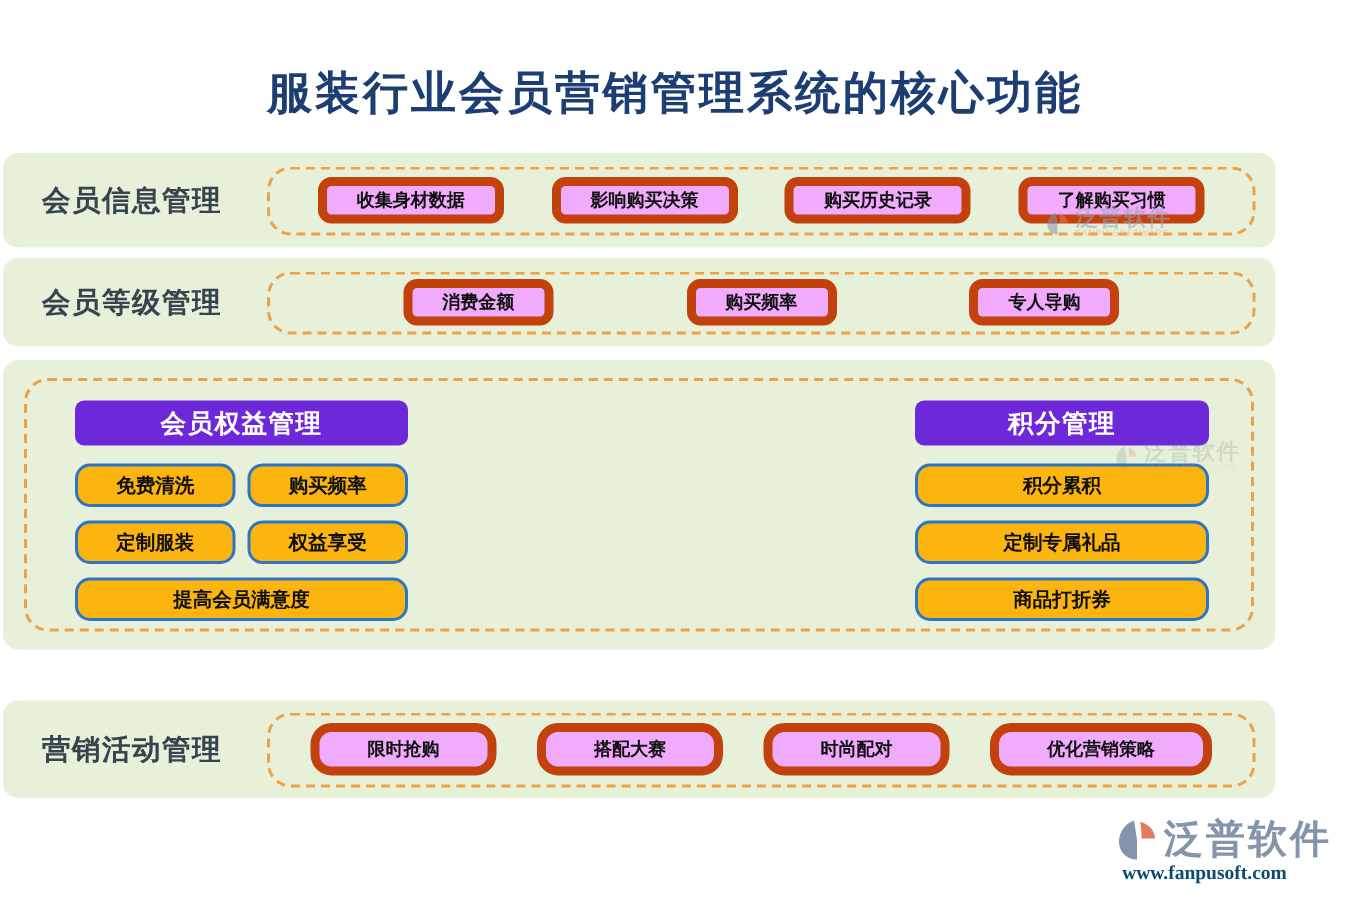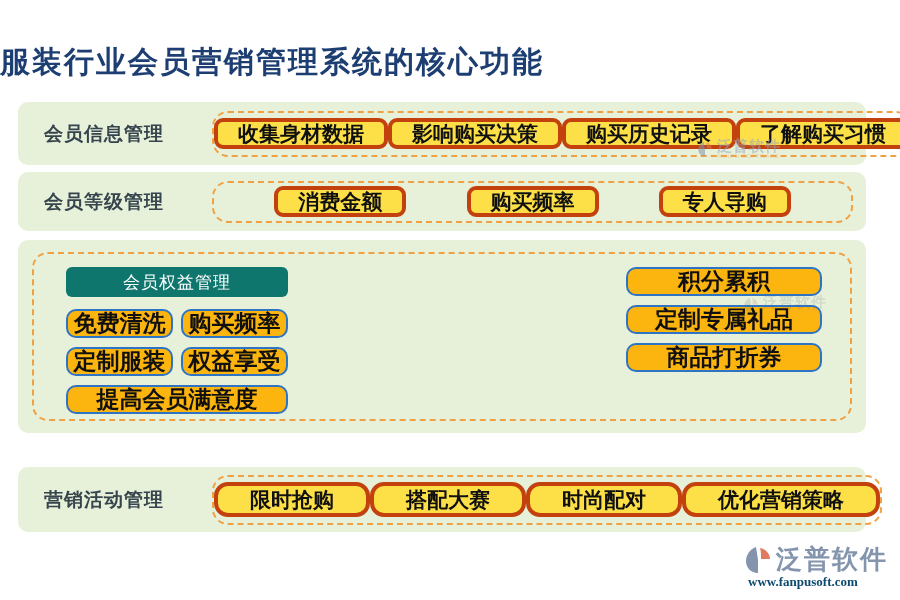--- a/index.html
+++ b/index.html
@@ -1,63 +1,63 @@
 <!DOCTYPE html>
 <html><head>
 <meta charset="utf-8">
 <style>
   html,body{margin:0;padding:0;}
   body{
     width:900px;height:600px;position:relative;background:#ffffff;
     font-family:"Liberation Sans", sans-serif;overflow:hidden;
   }
   .title{
-    position:absolute;top:42px;left:0;right:0;margin:0;
+    position:absolute;top:42px;left:0;right:0;margin:0;text-align:center;
     font-family:"Liberation Serif", serif;font-weight:bold;font-size:30px;
     color:#1d3e72;letter-spacing:2px;
   }
   .band{
-    position:absolute;left:18px;width:848px;background:#e7f1da;
-    border-radius:10px;box-sizing:border-box;gap:18px;
+    position:absolute;left:2px;width:848px;background:#e7f1da;
+    border-radius:10px;box-sizing:border-box;
   }
   .row-band{display:flex;align-items:center;}
   .band-label{
     flex:none;width:150px;padding-left:26px;font-weight:bold;font-size:19px;
     color:#35444d;letter-spacing:1px;
   }
   .dash-box{
     flex:1;margin-right:13px;border:2px dashed #f0a143;border-radius:16px;
     display:flex;align-items:center;justify-content:space-evenly;box-sizing:border-box;
   }
   .h46{height:46px}.h42{height:42px}.h50{height:50px}
   .pill{
     box-sizing:border-box;display:flex;align-items:center;justify-content:center;
     font-weight:bold;color:#101010;white-space:nowrap;
   }
   .pill.gray{
-    background:#fde047;border:4px solid #c2410c;border-radius:9px;
-    height:31px;padding:0 20px;font-size:21px;
+    background:#f0abfc;border:6px solid #c2410c;border-radius:9px;
+    height:31px;padding:0 20px;font-size:12px;
   }
   .row4 .pill.gray{height:35px;border-radius:14px;padding:0 32px;}
   .mid-band{height:193px;}
   .mid-dash{
     position:absolute;left:14px;right:14px;top:12px;bottom:12px;
     border:2px dashed #f0a143;border-radius:16px;box-sizing:border-box;
     display:flex;justify-content:space-between;padding:13px 28px 0 32px;
   }
   .column{display:flex;flex-direction:column;gap:9px;}
   .col1{width:222px}.col2{width:196px}.col3{width:188px}
   .col-header{
-    height:30px;background:#0f766e;color:#ffffff;font-weight:normal;font-size:17px;
+    height:30px;background:#6d28d9;color:#ffffff;font-weight:bold;font-size:17px;
     border-radius:6px;display:flex;align-items:center;justify-content:center;
     margin-bottom:3px;letter-spacing:1px;
   }
   .pill.orange{
     background:#fcb40e;border:2px solid #2e74c4;border-radius:10px;
-    height:29px;font-size:23px;
+    height:29px;font-size:13px;
   }
   .col3 .pill.orange{font-size:16px;}
   .col1-grid{display:grid;grid-template-columns:1fr 1fr;gap:9px 8px;}
   .full{grid-column:1/3;}
   .wm{position:absolute;display:flex;align-items:center;gap:3px;}
   .wm1{left:696px;top:138px;opacity:0.55;}
   .wm2{left:742px;top:294px;opacity:0.16;}
   .wm-col{display:flex;flex-direction:column;line-height:1;}
   .wm-text{font-weight:bold;font-size:15px;color:#9aa7bd;letter-spacing:1px;}
   .wm-sub{font-size:6px;color:#e8a96c;letter-spacing:0.5px;}
@@ -101,20 +101,21 @@
       <div class="col1-grid">
         <div class="pill orange">免费清洗</div>
         <div class="pill orange">购买频率</div>
         <div class="pill orange">定制服装</div>
         <div class="pill orange">权益享受</div>
         <div class="pill orange full">提高会员满意度</div>
       </div>
     </div>
 
     <div class="column col2">
+      <div class="col-header">积分管理</div>
       <div class="pill orange">积分累积</div>
       <div class="pill orange">定制专属礼品</div>
       <div class="pill orange">商品打折券</div>
     </div>
 
 
   </div>
 </section>
 
 <section class="band row-band row4" style="top:443px;height:65px;margin-top:24px;">

